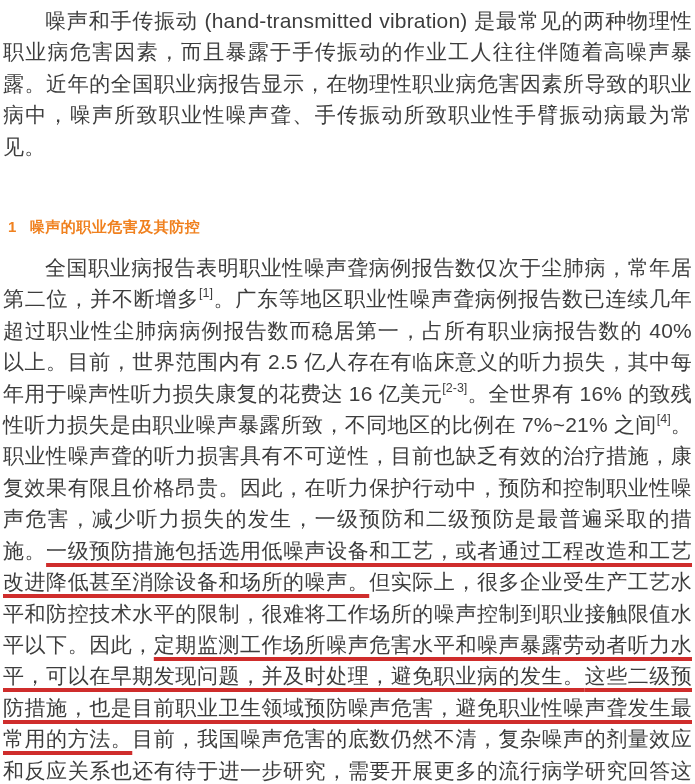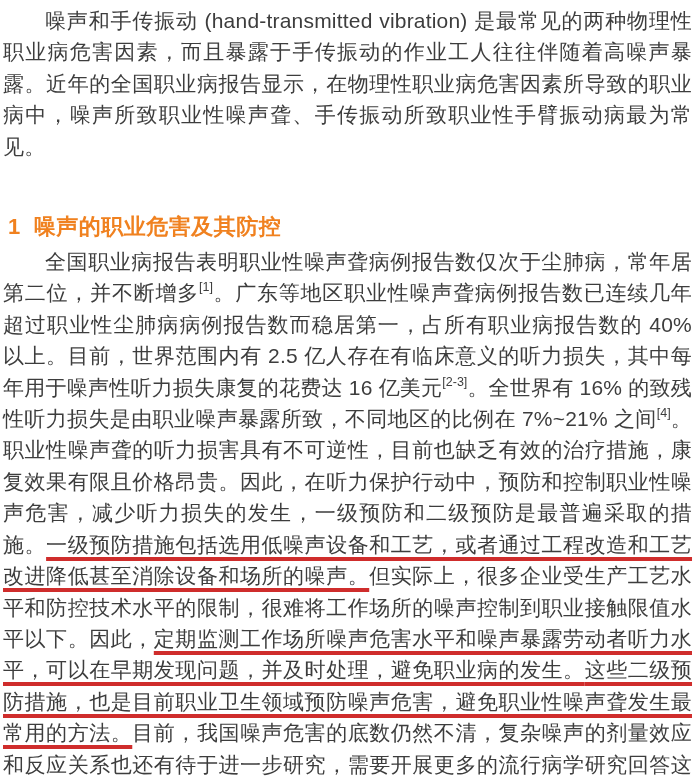--- a/index.html
+++ b/index.html
@@ -23,22 +23,22 @@
   p.body-text {
     margin: 0;
     font-size: 21px;
     line-height: 31.4px;
     color: var(--text-color, #3d3d3d);
     text-align: justify;
     text-indent: 2em;
     letter-spacing: 0.2px;
   }
   h2.section-heading {
-    margin: 51px 0 5px 5px;
-    font-size: 22px;
+    margin: 51px 0 11px 5px;
+    font-size: 15px;
     line-height: 28px;
     font-weight: bold;
     color: var(--accent-orange, #f0811f);
     letter-spacing: 0.5px;
   }
   h2.section-heading .section-number {
     margin-right: 13px;
   }
   sup.supref {
     font-size: 12.5px;

